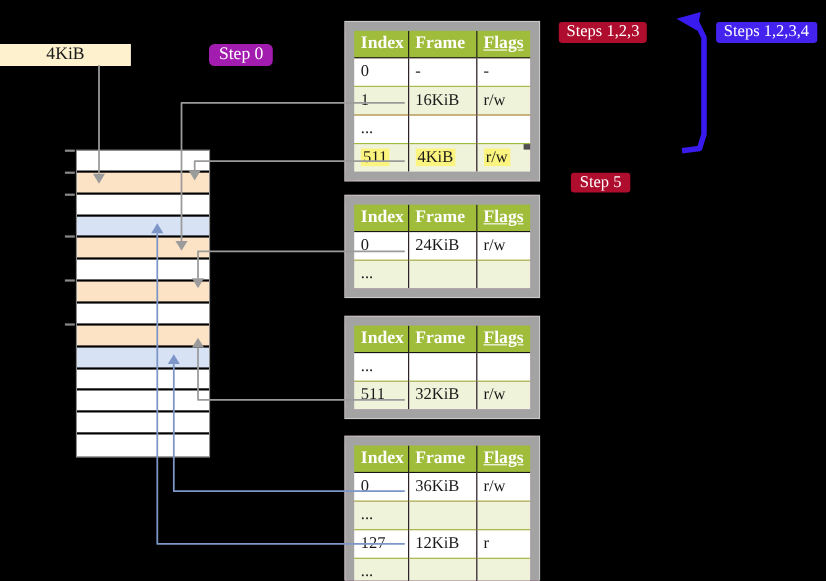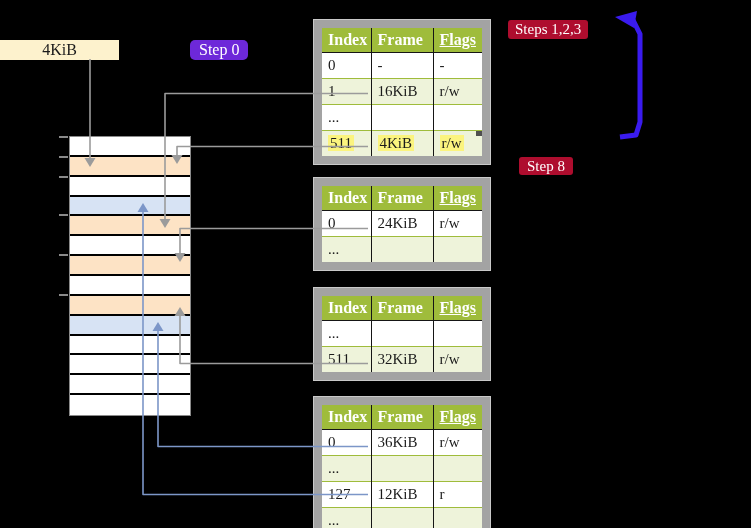--- a/index.html
+++ b/index.html
@@ -29,23 +29,24 @@
   .hl{background:#fbf47e;padding:0 2px;}
   #overlay{position:absolute;left:0;top:0;z-index:5;pointer-events:none;}
   .artifact{position:absolute;left:476px;top:131px;width:6px;height:5px;background:#4f4f4f;z-index:2;}
 </style>
 </head>
 <body>
 
 <div class="canvas">
   <div class="frame-label">4KiB</div>
 
-  <div class="badge" id="badge-step0" style="background-color: #6d28d9;">Step 0</div>
+  <div class="badge" id="badge-step0" style="background-color: #a21caf;">Step 0</div>
   <div class="badge" id="badge-steps123" style="background-color: rgb(174, 13, 46); text-align: center;">Steps 1,2,3</div>
-  <div class="badge" id="badge-step4" style="background-color: rgb(174, 13, 46);">Step 8</div>
+  <div class="badge" id="badge-steps1234" style="background-color: rgb(68, 35, 239);">Steps 1,2,3,4</div>
+  <div class="badge" id="badge-step4" style="background-color: rgb(174, 13, 46);">Step 5</div>
 
   <div id="memory">
       <div class="mrow" style="top: 0px; height: 18px; background: rgb(255, 255, 255);"></div>
       <div class="mrow" style="top: 20px; height: 18px; background: rgb(253, 227, 197);"></div>
       <div class="mrow" style="top: 40px; height: 18px; background: rgb(255, 255, 255);"></div>
       <div class="mrow" style="top: 60px; height: 17px; background: rgb(215, 227, 244);"></div>
       <div class="mrow" style="top: 79px; height: 18px; background: rgb(253, 227, 197);"></div>
       <div class="mrow" style="top: 99px; height: 18px; background: rgb(255, 255, 255);"></div>
       <div class="mrow" style="top: 119px; height: 18px; background: rgb(253, 227, 197);"></div>
       <div class="mrow" style="top: 139px; height: 18px; background: rgb(255, 255, 255);"></div>

